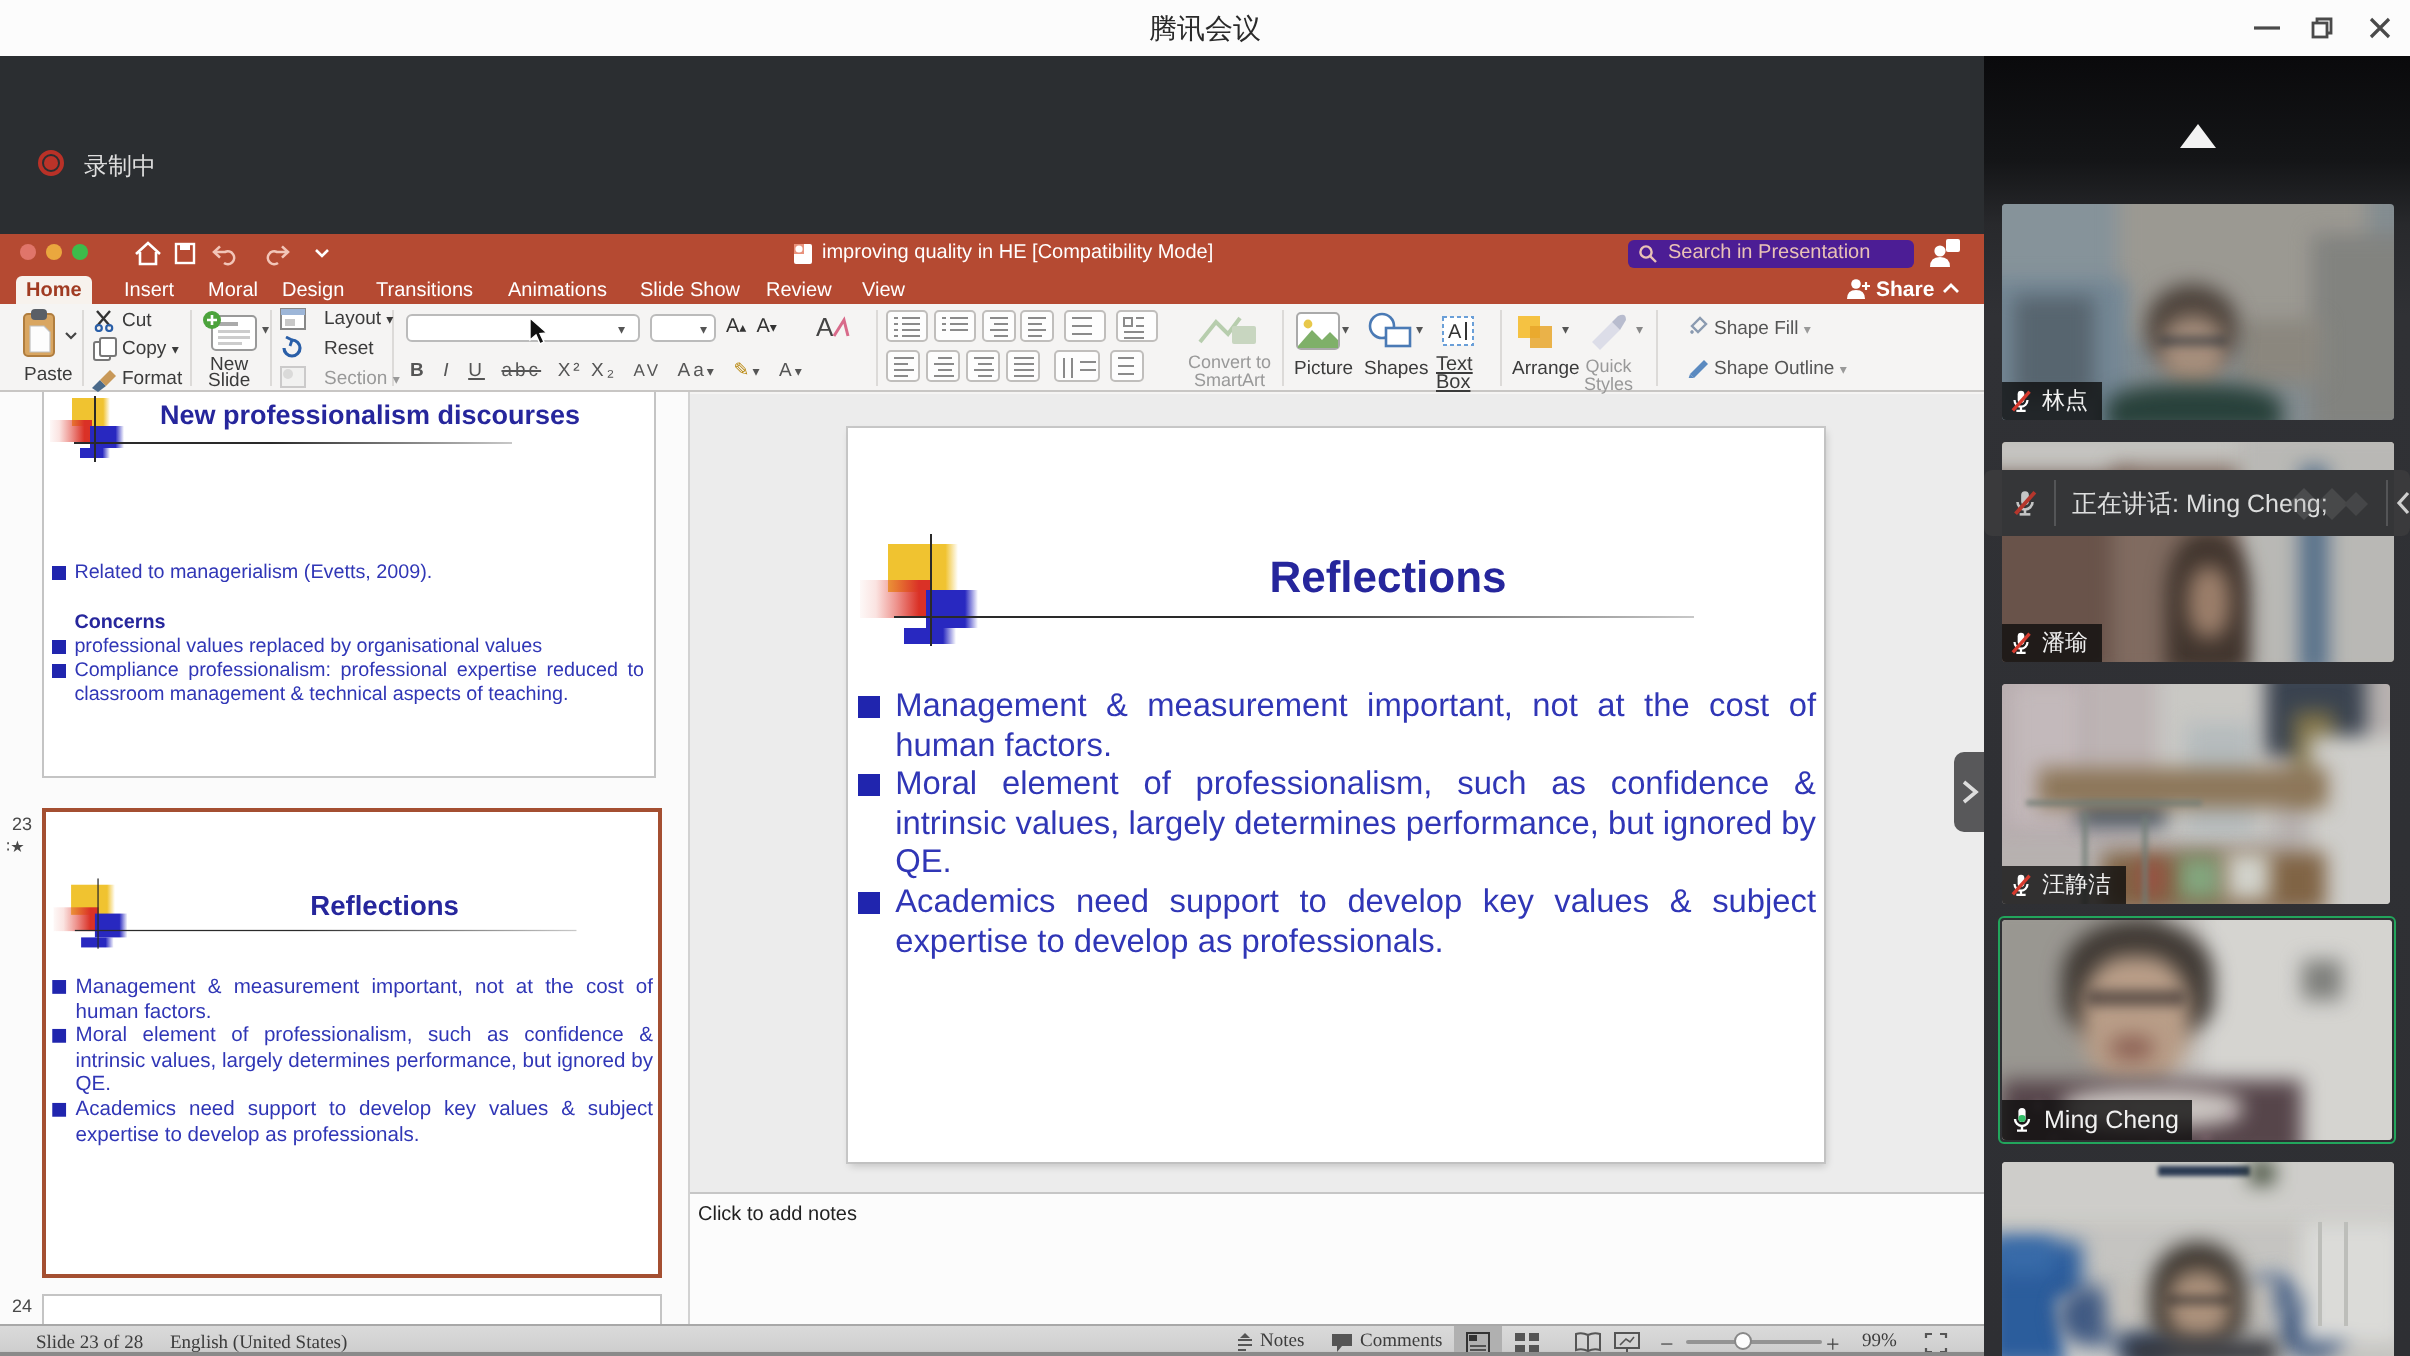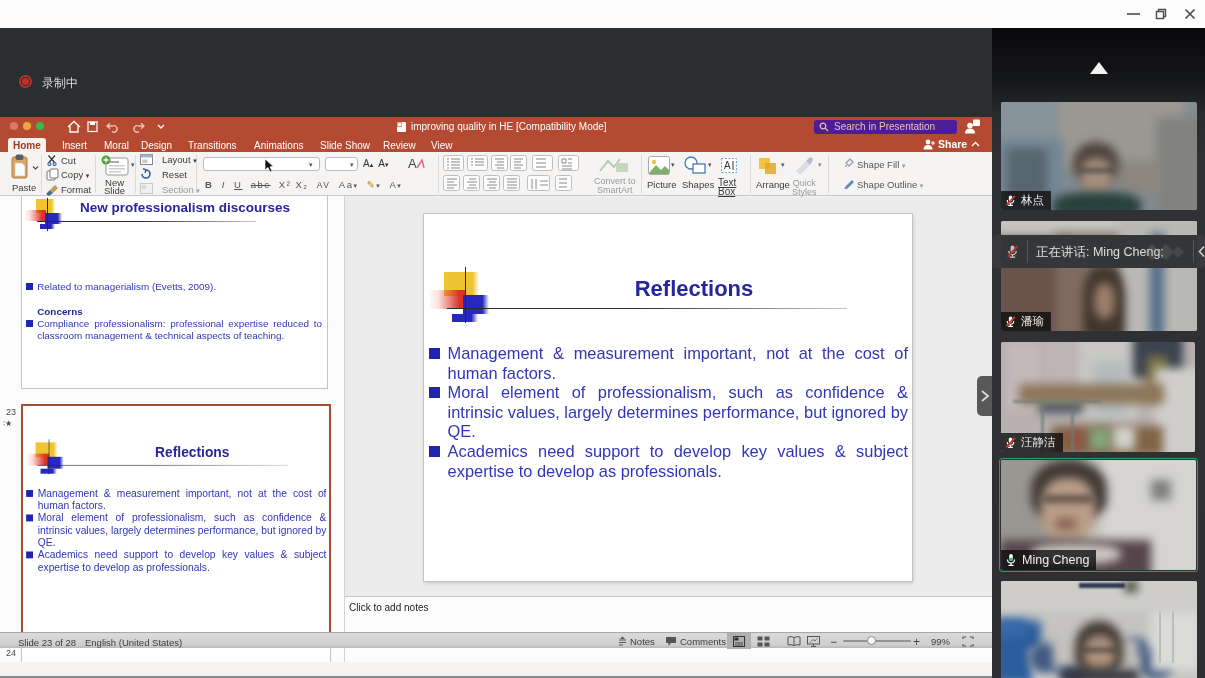--- a/index.html
+++ b/index.html
@@ -38,35 +38,36 @@
 .bl.nb:before { display:none; }
 .sltxt { color:#3036b6; font-size:16.4px; line-height:19.6px; }
 .sltxt .bl { padding-left:18.6px; }
 .sltxt .bl:before { left:0; top:4px; width:11.3px; height:11.3px; }
 .t1txt { color:#3036b6; font-size:9.9px; line-height:12.1px; }
 .t1txt .bl { padding-left:11.2px; }
 .t1txt .bl:before { left:0; top:2.5px; width:6.5px; height:6.5px; }
 
 #canvas { left:345px; top:80px; width:647px; height:400px; background:#ececec; }
 #notes { left:345px; top:479px; width:647px; height:66px; background:#fcfcfc; border-top:1px solid #c6c6c6; }
-#statusbar { left:0; top:515px; width:1158px; height:16px; background:linear-gradient(to bottom,#dadada,#cfcfcf 80%,#b8b8b8); border-top:1px solid #a8a8a8; font-size:9.5px; color:#3c3c3c; }
+#statusbar { left:0; top:545px; width:1158px; height:16px; background:linear-gradient(to bottom,#dadada,#cfcfcf 80%,#b8b8b8); border-top:1px solid #a8a8a8; font-size:9.5px; color:#3c3c3c;font-family:Liberation Serif, serif; }
 
 #slide { left:424px; top:214px; width:488px; height:367px; background:#fff; box-shadow:0 0 0 1px rgba(190,190,190,0.8), 1px 2px 4px rgba(0,0,0,0.18); }
 
 #sidebar { left:992px; top:28px; width:213px; height:650px; background:linear-gradient(to bottom, #0a0a0c 0%, #141517 8%, #28292c 13%, #303135 20%, #2e2f33 100%); }
 .vtile { position:absolute; overflow:hidden; background:#555; border-radius:2px; }
 .vtile:after { content:""; position:absolute; left:0; top:0; right:0; bottom:0; background:rgba(16,18,22,0.09); z-index:1; }
 .vtile .blur { position:absolute; filter:blur(5px); }
 .nametag { position:absolute; left:0; bottom:0; z-index:2; background:rgba(12,12,12,0.78); color:#f0f0f0; font-size:11.5px; display:flex; align-items:center; padding:0 7px 0 3px; gap:4px; height:19px; }
 .mic { flex:0 0 auto; }
 </style>
 </head>
 <body>
 <div id="stage">
   <div class="abs" id="topbar">
+    <div class="abs title">腾讯会议</div>
     <svg class="abs" style="left:1120px;top:0" width="85" height="28" viewBox="0 0 85 28">
       <line x1="7" y1="14" x2="20" y2="14" stroke="#4a4a4a" stroke-width="1.6"></line>
       <rect x="36.5" y="11.5" width="7" height="7" fill="none" stroke="#4a4a4a" stroke-width="1.4"></rect>
       <path d="M 38.5 11.5 L 38.5 9.5 L 45.5 9.5 L 45.5 16.5 L 43.5 16.5" fill="none" stroke="#4a4a4a" stroke-width="1.4"></path>
       <path d="M 65.5 9.5 L 74.5 18.5 M 74.5 9.5 L 65.5 18.5" stroke="#4a4a4a" stroke-width="1.6"></path>
     </svg>
   </div>
   <div class="abs" id="sharearea"></div>
   <div class="abs" id="recdot">
       <i></i>
@@ -281,20 +282,21 @@
       <div class="lg-y" style="left:36px;top:3px;width:19px;height:13.5px;"></div>
       <div class="lg-r" style="left:25px;top:14px;width:21px;height:11px;"></div>
       <div class="lg-b" style="left:45px;top:17px;width:17px;height:11px;"></div>
       <div class="lg-b" style="left:40px;top:28px;width:15px;height:5px;"></div>
       <div class="lg-vl" style="left:47.2px;top:2px;height:33px;"></div>
       <div class="lg-hl" style="left:37px;top:25px;width:219px;"></div>
       <div class="stitle" style="left:40px;top:3.5px;width:290px;font-size:13.5px;">New professionalism discourses</div>
       <div class="abs t1txt" style="left:26px;top:40.5px;width:296px;">
         <div class="bl" style="margin-bottom:13px;margin-top:44px;">Related to managerialism (Evetts, 2009).</div>
         <div class="bl nb" style="font-weight:bold;color:#26269c;">Concerns</div>
+        <div class="bl">professional values replaced by organisational values</div>
         <div class="bl">Compliance professionalism: professional expertise reduced to classroom management &amp; technical aspects of teaching.</div>
       </div>
       <div class="tnum" style="left:6px;top:211px;">23</div>
       <div class="tnum" style="left:3px;top:223px;font-size:8px;">∶★</div>
       <div class="thumbbox" style="left:21px;top:208px;width:310px;height:235px;border:2px solid #a44f31;"></div>
       <div class="abs" style="left:23px;top:210px;width:306px;height:231px;overflow:hidden;">
         <div class="abs" style="left:0;top:0;width:488px;height:367px;transform:scale(0.627);transform-origin:0 0;">
           <div class="lg-y" style="left:20px;top:58px;width:35px;height:24px;"></div>
           <div class="lg-r" style="left:6px;top:76px;width:36px;height:19px;"></div>
           <div class="lg-b" style="left:39px;top:81px;width:26px;height:19px;"></div>

